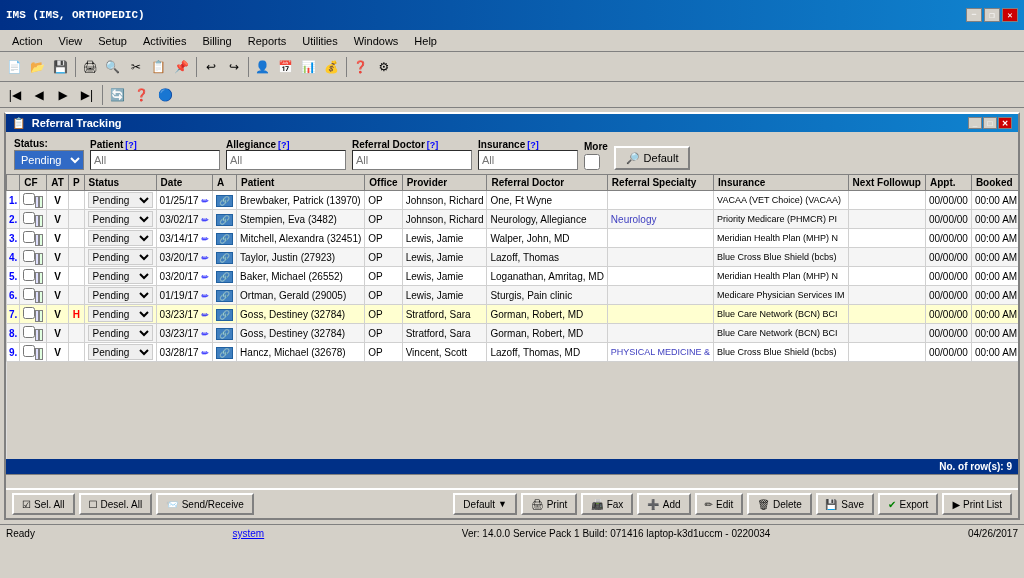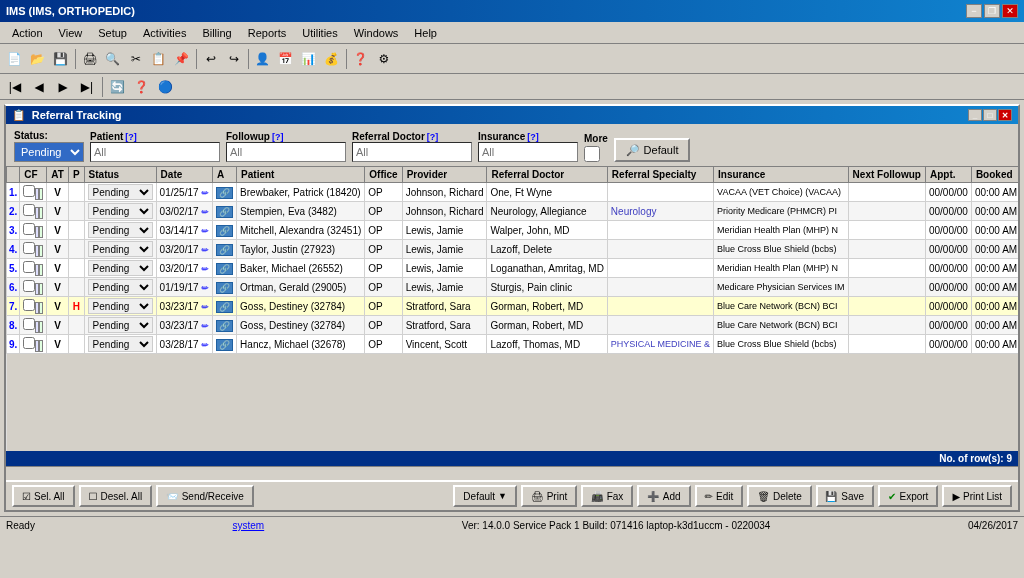--- a/index.html
+++ b/index.html
@@ -1,19 +1,19 @@
 <!DOCTYPE html>
 <html><head>
   <meta charset="utf-8">
   <style>
     * { box-sizing: border-box; margin: 0; padding: 0; }
     body { font-family: 'MS Sans Serif', Arial, sans-serif; font-size: 11px; background: #d4d0c8; overflow: hidden; }
 
     
-    .title-bar { background: linear-gradient(to right, #003087, #1084d0); color: white; padding: 3px 6px; display: flex; justify-content: space-between; align-items: center; height: 22px; }
+    .title-bar { background: linear-gradient(to right, #003087, #1084d0); color: white; padding: 3px 6px; display: flex; justify-content: space-between; align-items: center; height: 30px; font-family: Liberation Mono, monospace; }
     .title-bar-title { font-size: 11px; font-weight: bold; }
     .title-bar-controls { display: flex; gap: 2px; }
     .title-bar-btn { width: 16px; height: 14px; background: #d4d0c8; border: 1px solid #808080; font-size: 9px; display: flex; align-items: center; justify-content: center; cursor: pointer; }
 
     
     .menu-bar { background: #d4d0c8; border-bottom: 1px solid #808080; display: flex; gap: 0; padding: 2px 4px; height: 22px; align-items: center; }
     .menu-item { padding: 2px 8px; font-size: 11px; cursor: pointer; }
 
     
     .toolbar { background: #d4d0c8; border-bottom: 1px solid #808080; padding: 2px 4px; display: flex; align-items: center; gap: 1px; height: 30px; flex-wrap: wrap; }
@@ -151,21 +151,21 @@
     <div class="filter-group">
       <div style="font-size:10px;font-weight:bold;display:flex;align-items:center;gap:2px;">
         <span>Patient</span>
         <span style="color:blue;font-size:9px;">[?]</span>
       </div>
       <input class="filter-input" type="text" style="width: 130px;" placeholder="All">
     </div>
 
     <div class="filter-group">
       <div style="font-size:10px;font-weight:bold;display:flex;align-items:center;gap:2px;">
-        <span>Followup</span>
+        <span>Allegiance</span>
         <span style="color:blue;font-size:9px;">[?]</span>
       </div>
       <input class="filter-input" type="text" style="width: 120px;" placeholder="All">
     </div>
 
     <div class="filter-group">
       <div style="font-size:10px;font-weight:bold;display:flex;align-items:center;gap:2px;">
         <span>Referral Doctor</span>
         <span style="color:blue;font-size:9px;">[?]</span>
       </div>
@@ -230,21 +230,21 @@
           <option selected="">Pending</option>
         </select>
       </td>
       <td style="white-space:nowrap;">
         01/25/17
         <span style="color:blue;font-size:9px;cursor:pointer;">✏</span>
       </td>
       <td style="text-align:center;">
         <span style="background:#4080c0;color:white;font-size:9px;padding:0 2px;border:1px solid #2060a0;">🔗</span>
       </td>
-      <td>Brewbaker, Patrick (18420)</td>
+      <td>Brewbaker, Patrick (13970)</td>
       <td>OP</td>
       <td>Johnson, Richard</td>
       <td>One, Ft Wyne</td>
       <td style="color:#4040c0;font-size:9px;"></td>
       <td style="font-size:9px;">VACAA (VET Choice)  (VACAA)</td>
       <td></td>
       <td>00/00/00</td>
       <td>00:00 AM</td>
     </tr>
           <tr style="background: rgb(245, 245, 245);">
@@ -326,21 +326,21 @@
       <td style="white-space:nowrap;">
         03/20/17
         <span style="color:blue;font-size:9px;cursor:pointer;">✏</span>
       </td>
       <td style="text-align:center;">
         <span style="background:#4080c0;color:white;font-size:9px;padding:0 2px;border:1px solid #2060a0;">🔗</span>
       </td>
       <td>Taylor, Justin (27923)</td>
       <td>OP</td>
       <td>Lewis, Jamie</td>
-      <td>Lazoff, Delete</td>
+      <td>Lazoff, Thomas</td>
       <td style="color:#4040c0;font-size:9px;"></td>
       <td style="font-size:9px;">Blue Cross Blue Shield  (bcbs)</td>
       <td></td>
       <td>00/00/00</td>
       <td>00:00 AM</td>
     </tr>
           <tr style="background: white;">
       <td style="color:blue;font-weight:bold;font-size:10px;padding:1px 2px;">5.</td>
       <td style="text-align:center;">
         <input type="checkbox" class="small-checkbox" style="">

